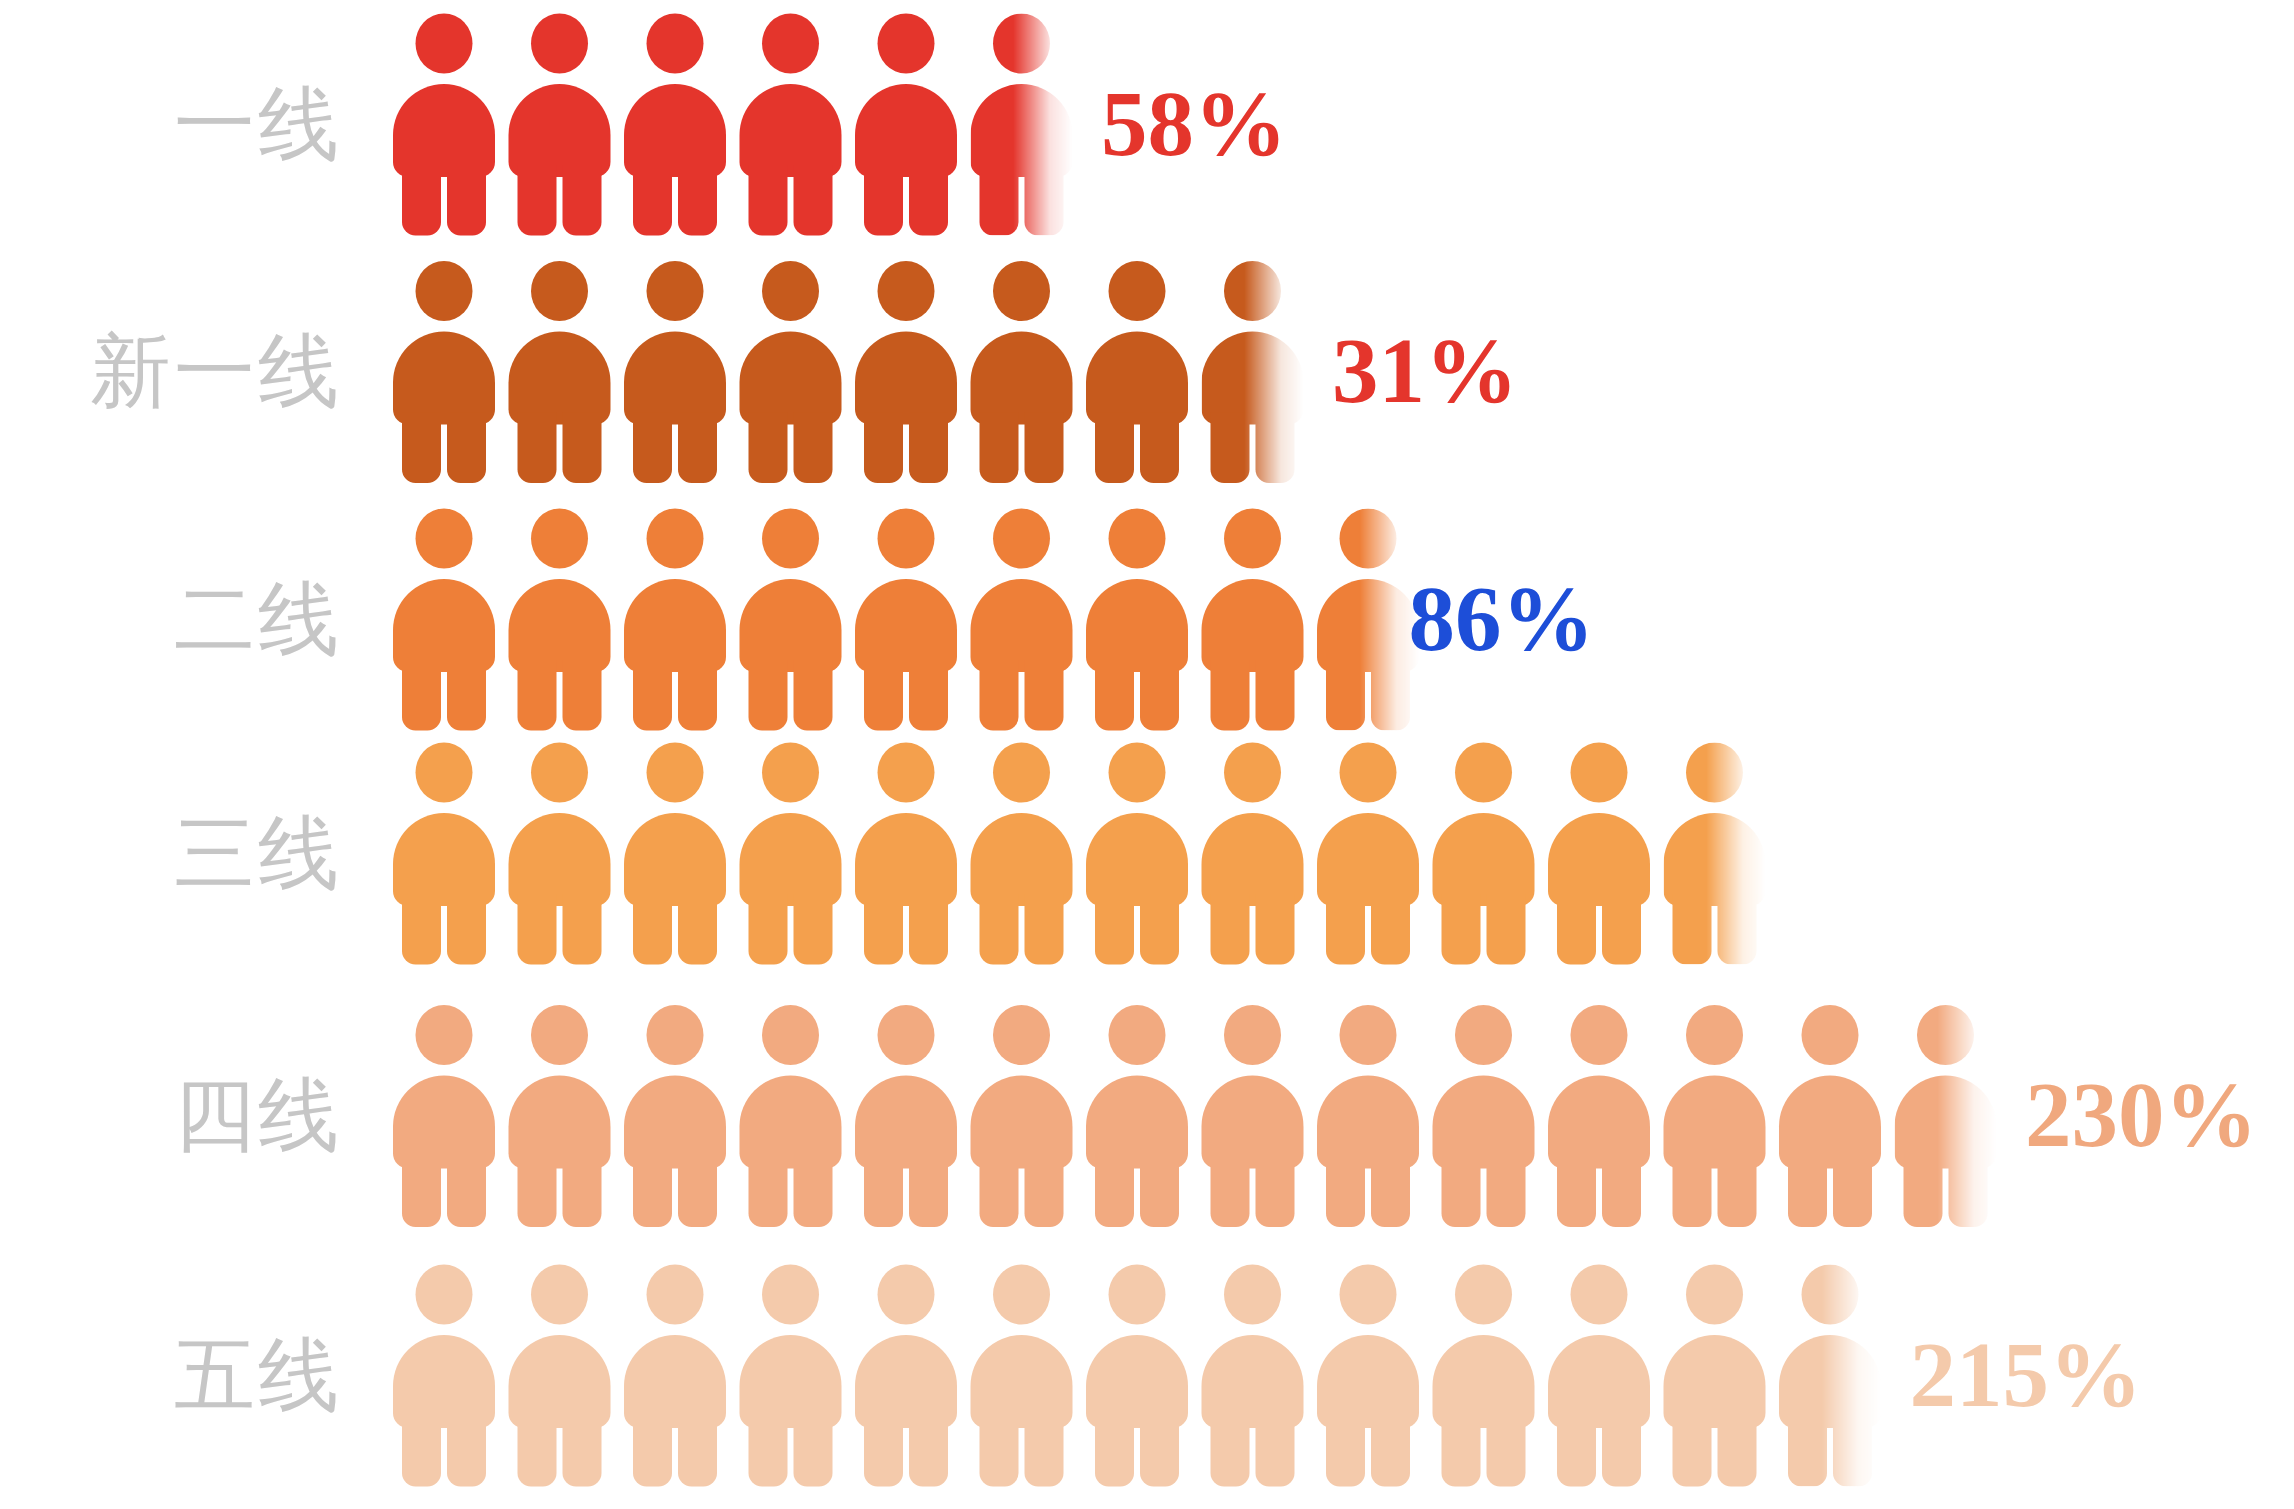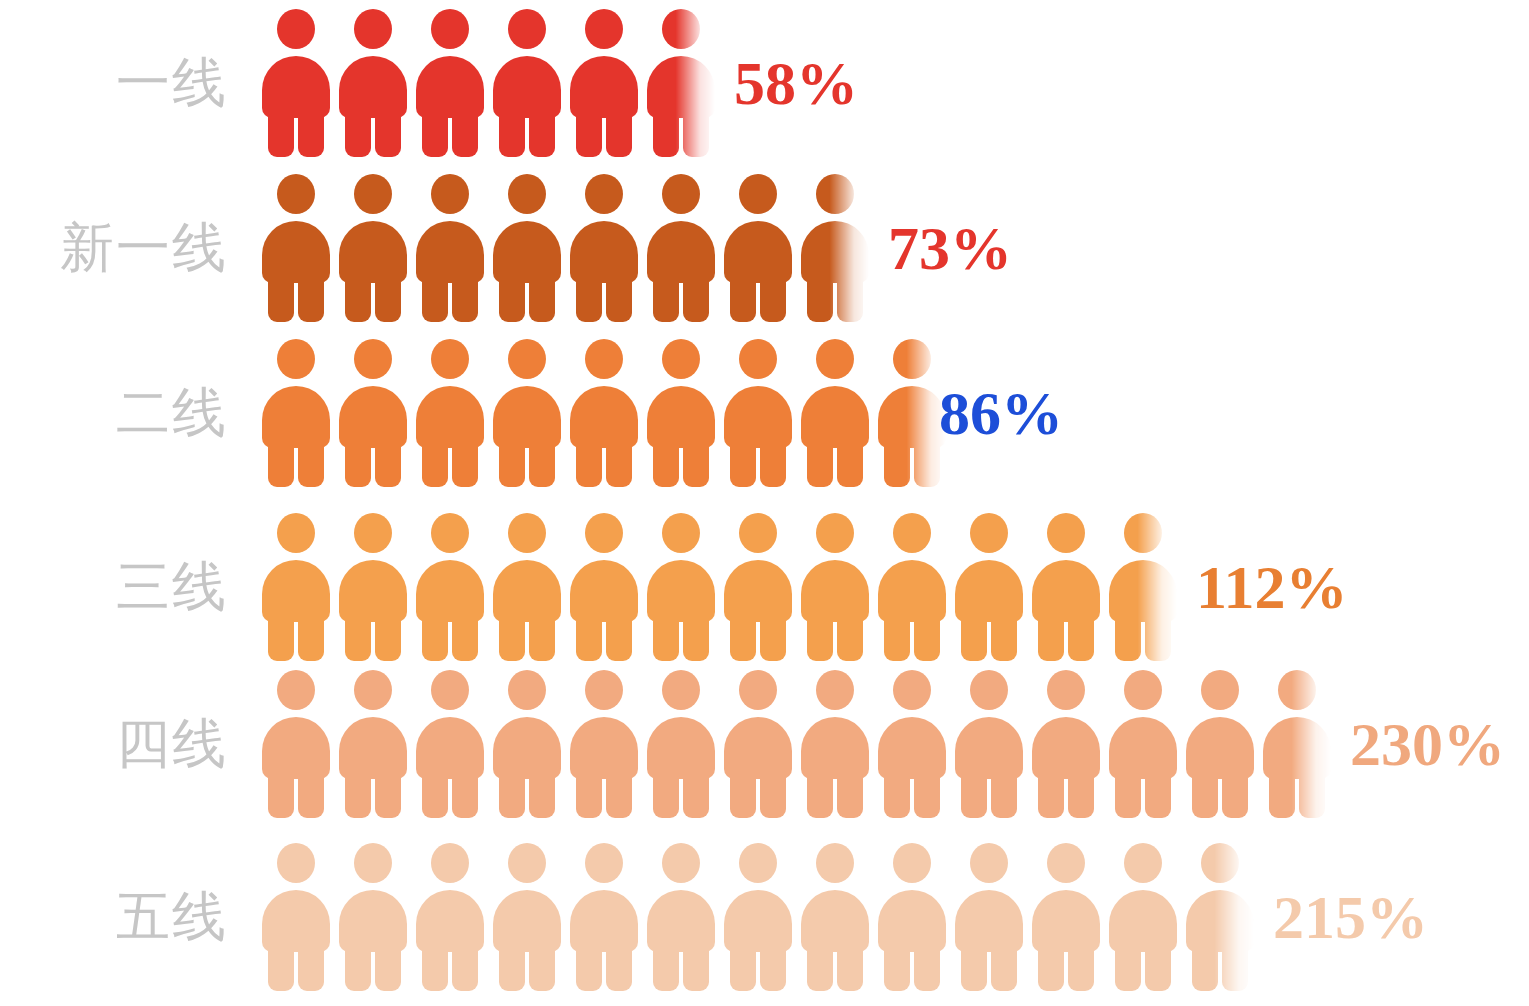--- a/index.html
+++ b/index.html
@@ -203,21 +203,21 @@
           <span class="leg-l"></span>
           <span class="leg-r"></span>
         </div>
         <div class="fig partial" style="--c: #c65a1d;">
           <span class="head"></span>
           <span class="body"></span>
           <span class="leg-l"></span>
           <span class="leg-r"></span>
         </div>
       </div>
-      <div class="pct" style="color: rgb(228, 53, 44); left: 888px;">73%</div>
+      <div class="pct" style="color: rgb(228, 53, 44); left: 888px;">31%</div>
     </div>
     <div class="row" style="top: 330px;">
       <div class="row-label">二线</div>
       <div class="figures">
         <div class="fig" style="--c: #ee7f38;">
           <span class="head"></span>
           <span class="body"></span>
           <span class="leg-l"></span>
           <span class="leg-r"></span>
         </div>
@@ -265,21 +265,21 @@
         </div>
         <div class="fig partial" style="--c: #ee7f38;">
           <span class="head"></span>
           <span class="body"></span>
           <span class="leg-l"></span>
           <span class="leg-r"></span>
         </div>
       </div>
       <div class="pct" style="color: #1d4ed8; left: 939px;">86%</div>
     </div>
-    <div class="row" style="top: 504px;">
+    <div class="row" style="top: 486px;">
       <div class="row-label">三线</div>
       <div class="figures">
         <div class="fig" style="--c: #f4a04d;">
           <span class="head"></span>
           <span class="body"></span>
           <span class="leg-l"></span>
           <span class="leg-r"></span>
         </div>
         <div class="fig" style="--c: #f4a04d;">
           <span class="head"></span>
@@ -341,21 +341,20 @@
           <span class="leg-l"></span>
           <span class="leg-r"></span>
         </div>
         <div class="fig partial" style="--c: #f4a04d;">
           <span class="head"></span>
           <span class="body"></span>
           <span class="leg-l"></span>
           <span class="leg-r"></span>
         </div>
       </div>
-      <div class="pct" style="color: rgb(232, 127, 50); left: 1196px;">112%</div>
     </div>
     <div class="row" style="top: 661px;">
       <div class="row-label">四线</div>
       <div class="figures">
         <div class="fig" style="--c: #f2aa80;">
           <span class="head"></span>
           <span class="body"></span>
           <span class="leg-l"></span>
           <span class="leg-r"></span>
         </div>

